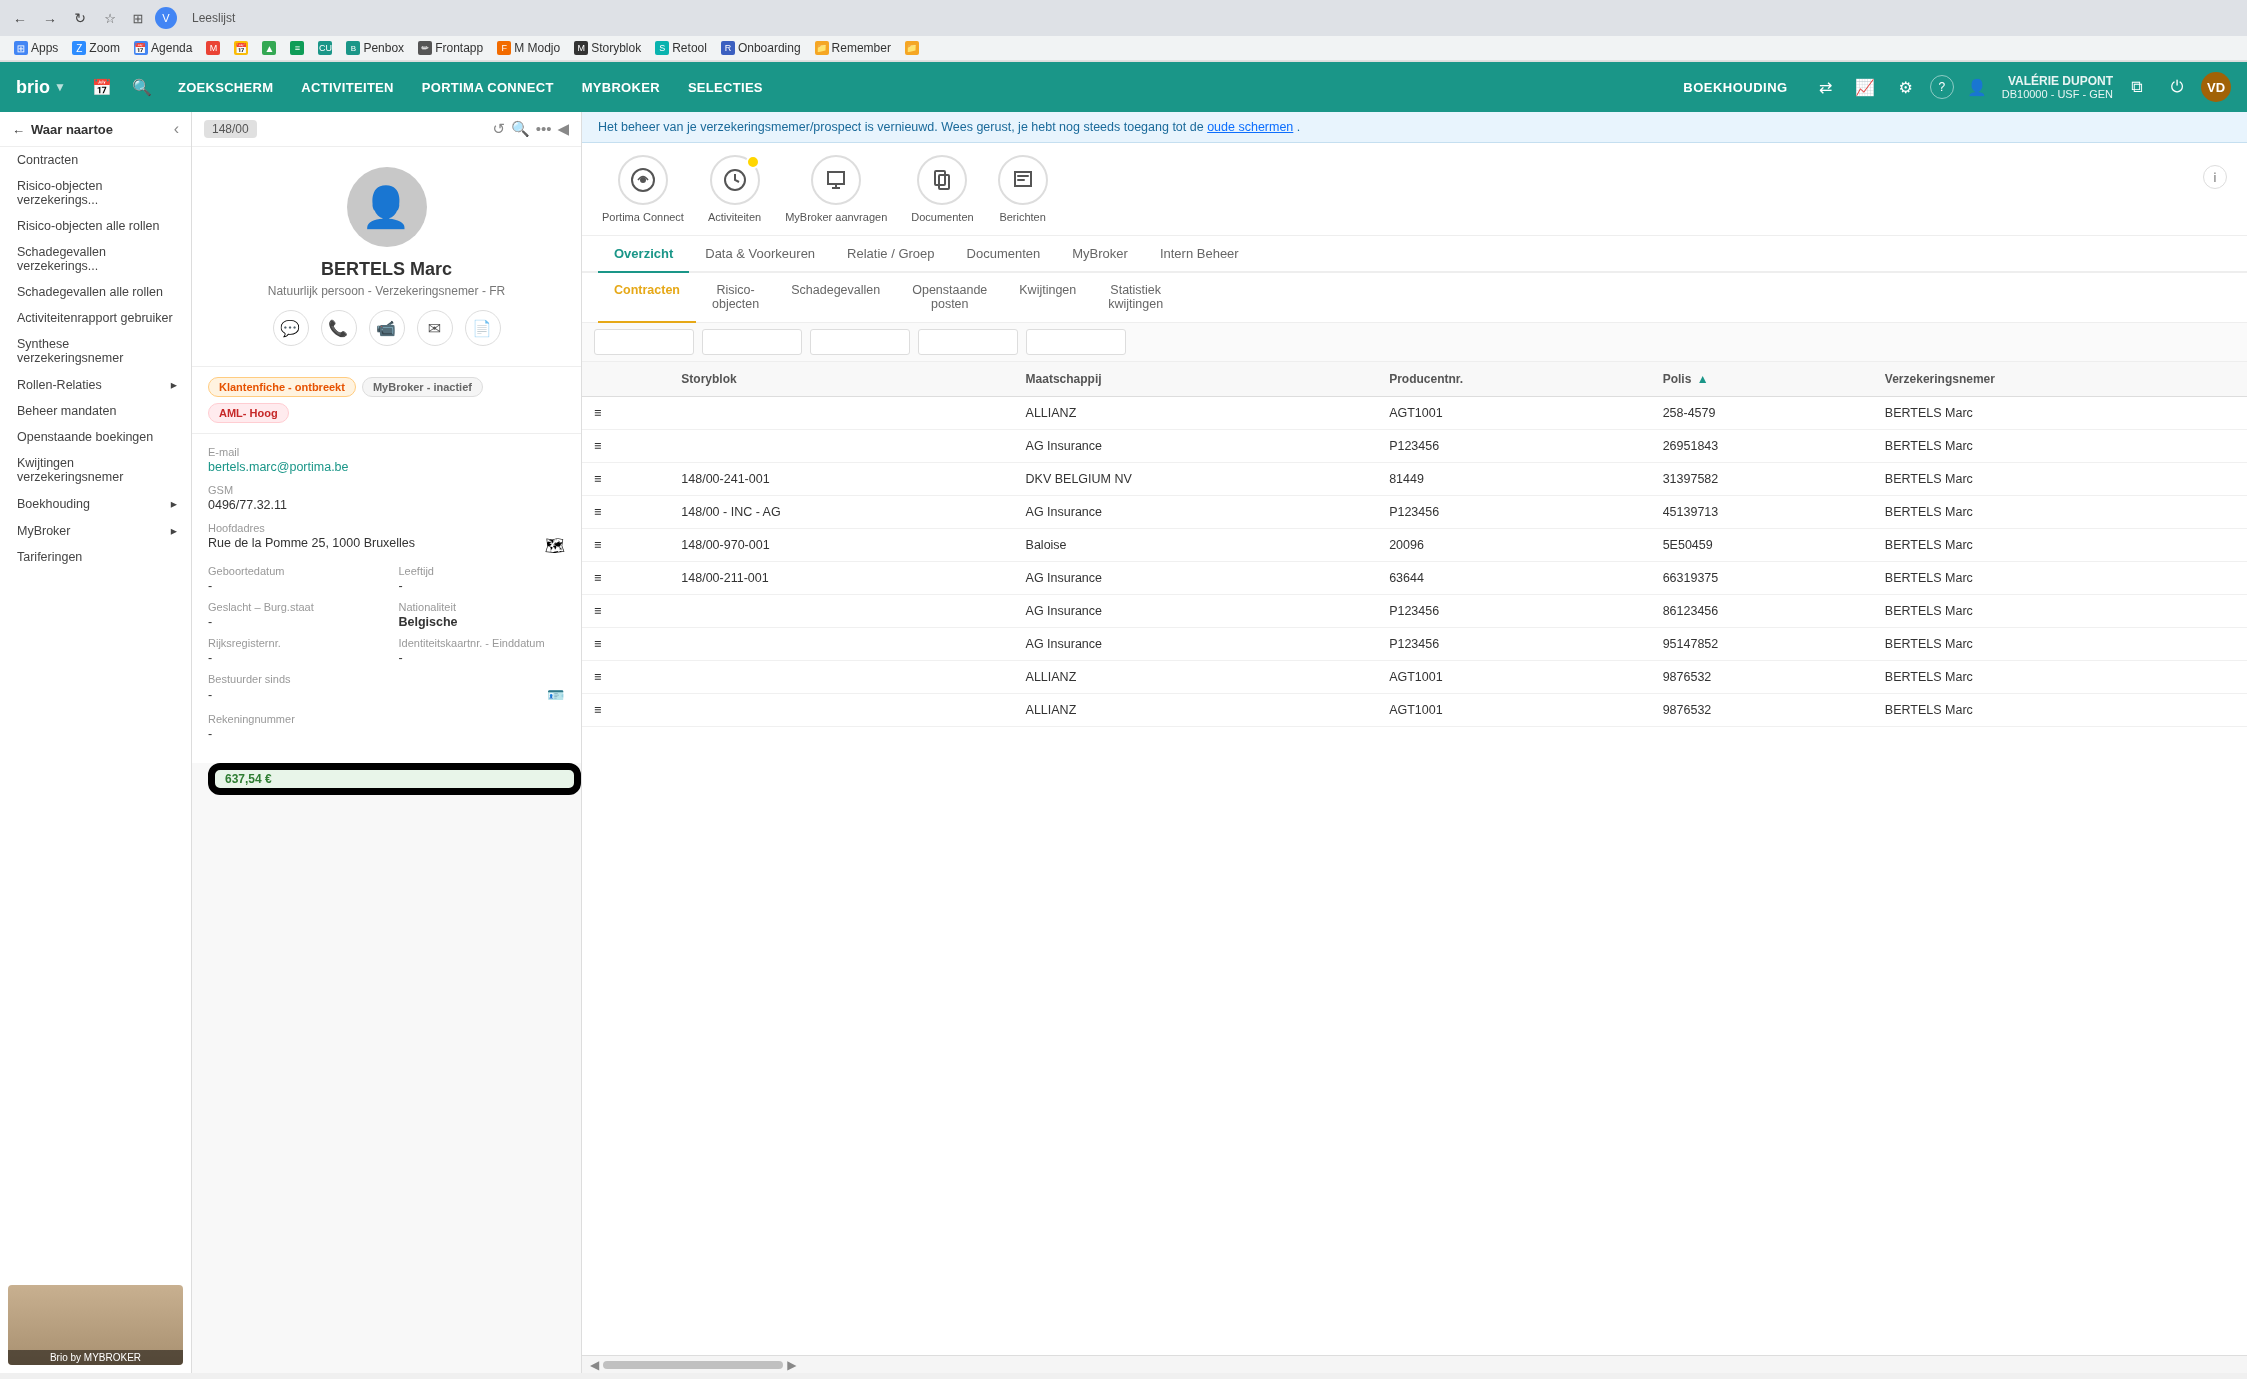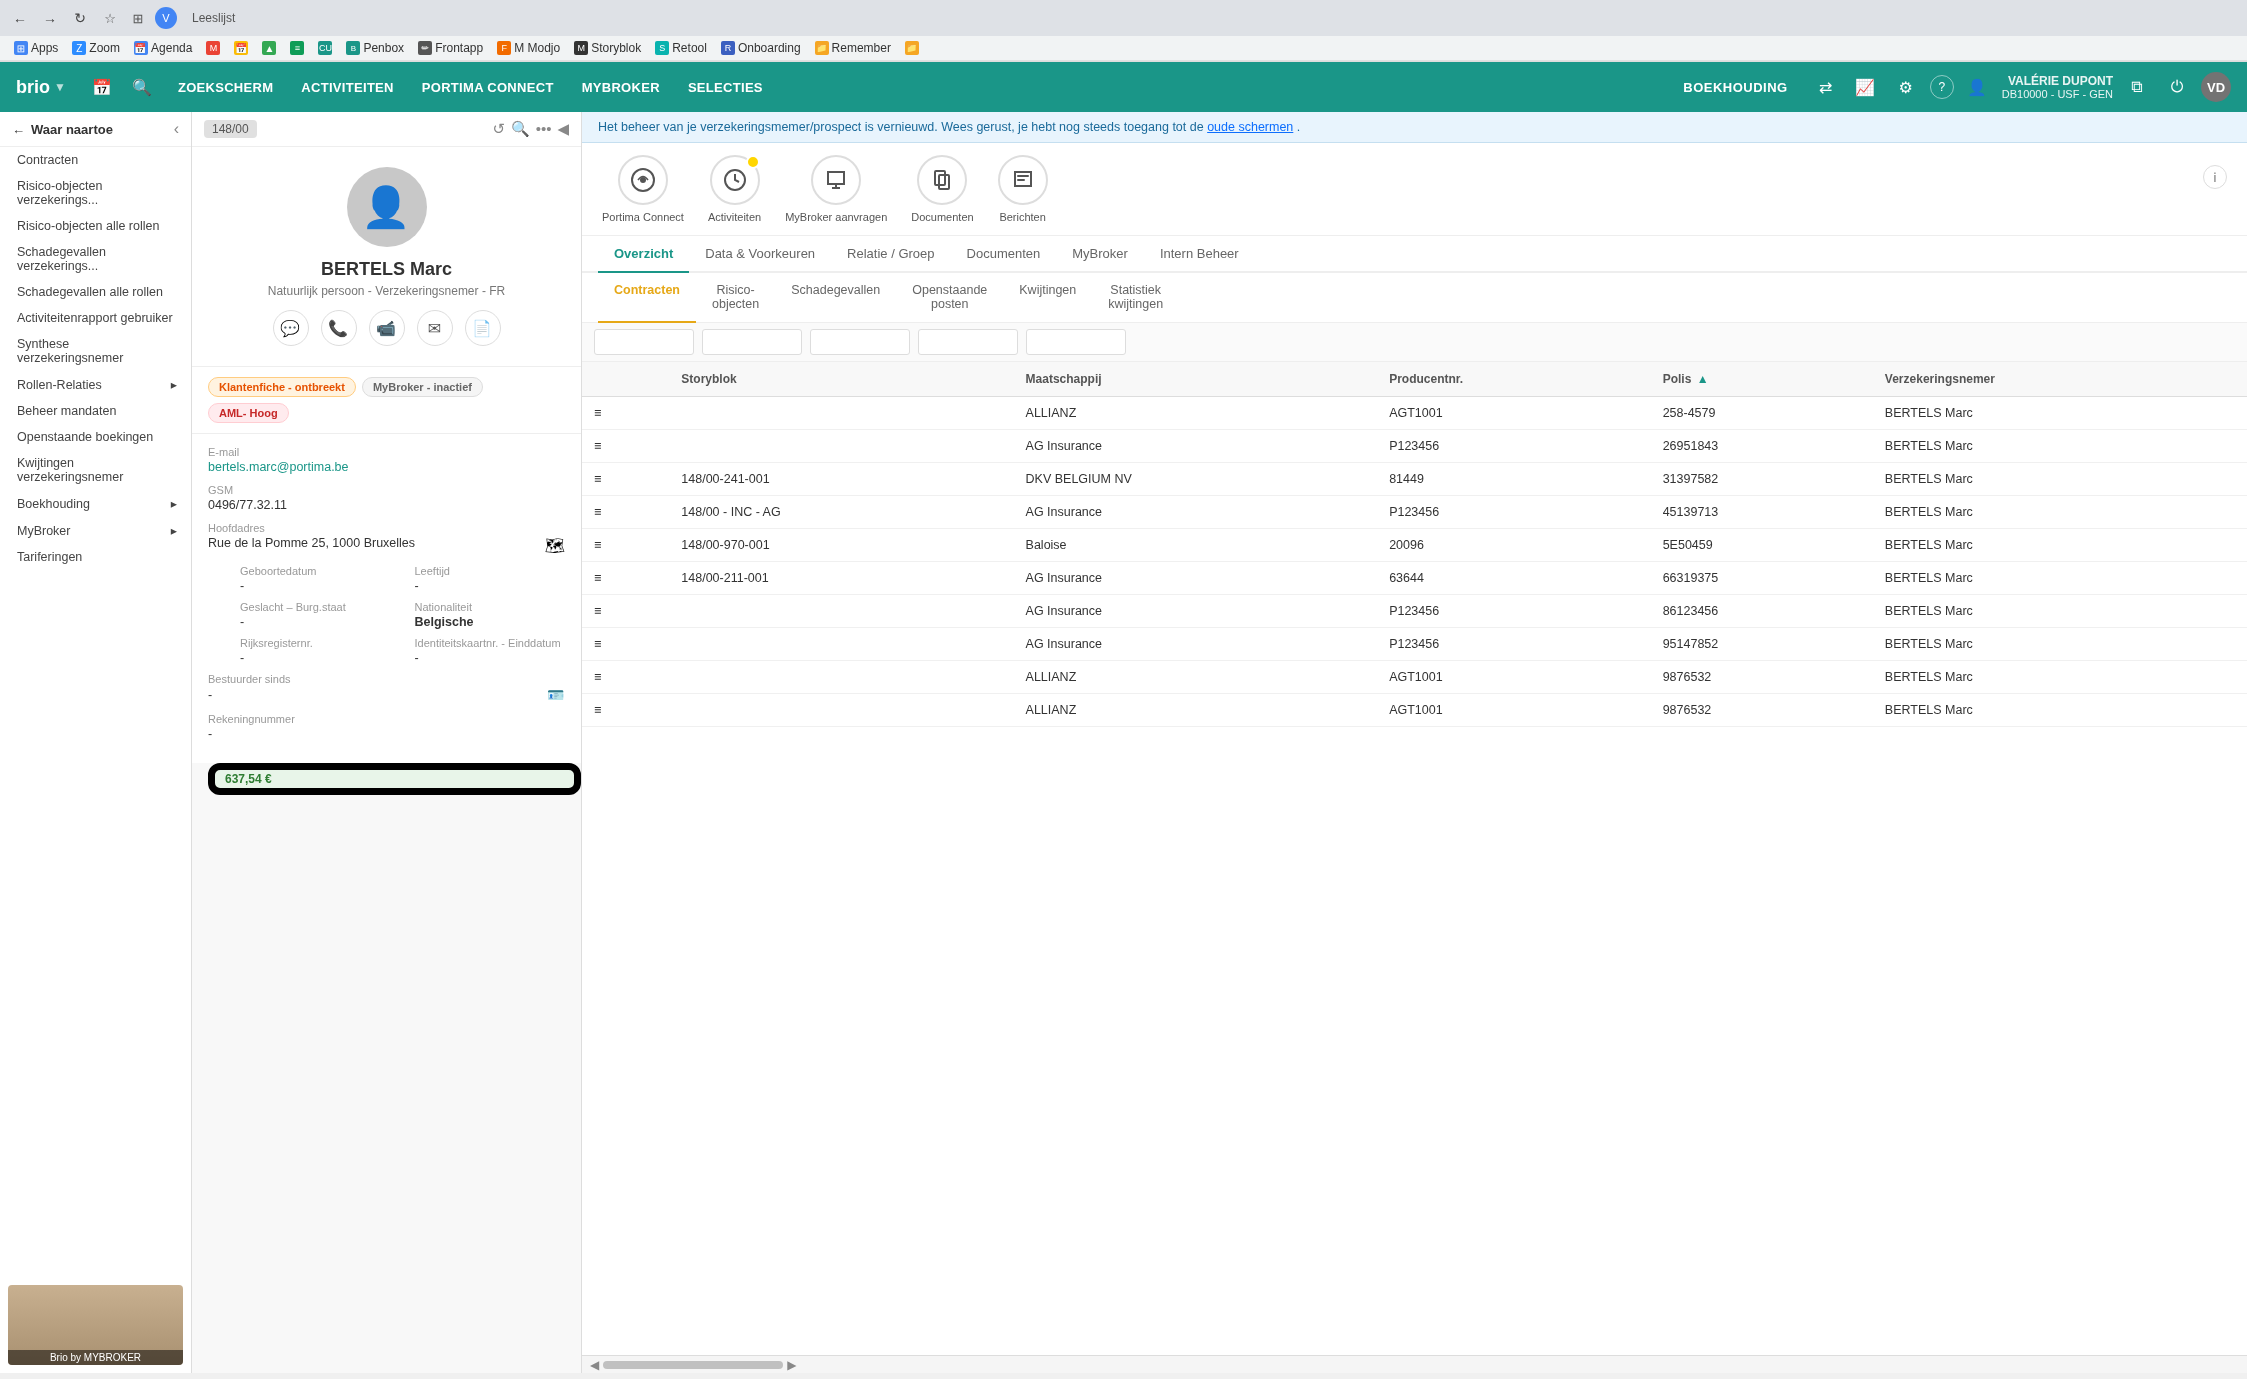--- a/index.html
+++ b/index.html
@@ -26,21 +26,21 @@
     .logo-area { display: flex; align-items: center; gap: 4px; margin-right: 12px; }
     .logo-text { font-size: 18px; font-weight: bold; color: white; }
     .logo-arrow { font-size: 12px; color: rgba(255,255,255,0.7); }
     .nav-icon-btn { width: 32px; height: 32px; display: flex; align-items: center; justify-content: center; border-radius: 4px; cursor: pointer; color: white; font-size: 16px; }
     .nav-menu-items { display: flex; gap: 4px; flex: 1; }
     .nav-menu-item { padding: 6px 12px; color: white; font-size: 13px; font-weight: 600; cursor: pointer; border-radius: 4px; letter-spacing: 0.3px; }
     .nav-right { display: flex; align-items: center; gap: 8px; margin-left: auto; }
     .boekhouding-btn { padding: 6px 14px; color: white; font-size: 13px; font-weight: 600; cursor: pointer; letter-spacing: 0.5px; }
     .user-info { display: flex; flex-direction: column; align-items: flex-end; font-size: 11px; color: rgba(255,255,255,0.9); }
     .user-name { font-weight: bold; font-size: 12px; }
-    .avatar-circle { width: 30px; height: 30px; border-radius: 50%; background: #737373; display: flex; align-items: center; justify-content: center; color: white; font-size: 13px; font-weight: bold; }
+    .avatar-circle { width: 30px; height: 30px; border-radius: 50%; background: #a16207; display: flex; align-items: center; justify-content: center; color: white; font-size: 13px; font-weight: bold; }
 
     
     .main-content { display: flex; flex: 1; overflow: hidden; }
 
     
     .sidebar { width: 192px; background: white; border-right: 1px solid #ddd; display: flex; flex-direction: column; overflow-y: auto; }
     .sidebar-header { display: flex; align-items: center; justify-content: space-between; padding: 8px 12px; border-bottom: 1px solid #eee; }
     .sidebar-waar { display: flex; align-items: center; gap: 6px; font-size: 13px; font-weight: bold; color: #333; }
     .sidebar-collapse { cursor: pointer; color: #888; font-size: 16px; }
     .sidebar-item { padding: 6px 14px; font-size: 12.5px; color: #444; cursor: pointer; border-left: 3px solid transparent; }
@@ -71,21 +71,21 @@
     .badge-gray { background: #f5f5f5; color: #666; border: 1px solid #ddd; }
     .badge-red { background: #ffebee; color: #c62828; border: 1px solid #ffcdd2; }
 
     
     .info-section { padding: 12px 16px; background: white; }
     .info-row { margin-bottom: 10px; }
     .info-label { font-size: 11px; color: #999; margin-bottom: 2px; }
     .info-value { font-size: 12.5px; color: #333; }
     .info-value.link { color: #1a9688; cursor: pointer; }
     .info-value.bold { font-weight: bold; }
-    .info-grid { display: grid; grid-template-columns: 1fr 1fr; gap: 24px; margin-bottom: 8px; margin-left: 32px; }
+    .info-grid { display: grid; grid-template-columns: 1fr 1fr; gap: 24px; margin-bottom: 8px; }
 
     
     .info-heading { font-size: 14px; font-weight: bold; color: #333; padding: 10px 16px 6px; background: white; }
     .info-amount { display: inline-block; background: #e8f5e9; color: #2e7d32; border: 7px solid #000000; border-radius: 12px; padding: 2px 10px; font-size: 12px; font-weight: bold; margin-left: 16px; }
 
     
     .right-panel { flex: 1; display: flex; flex-direction: column; background: white; overflow: hidden; }
 
     
     .info-banner { background: #e8f4fd; padding: 8px 16px; font-size: 12.5px; color: #1a6a9a; border-bottom: 1px solid #c5dff0; }

